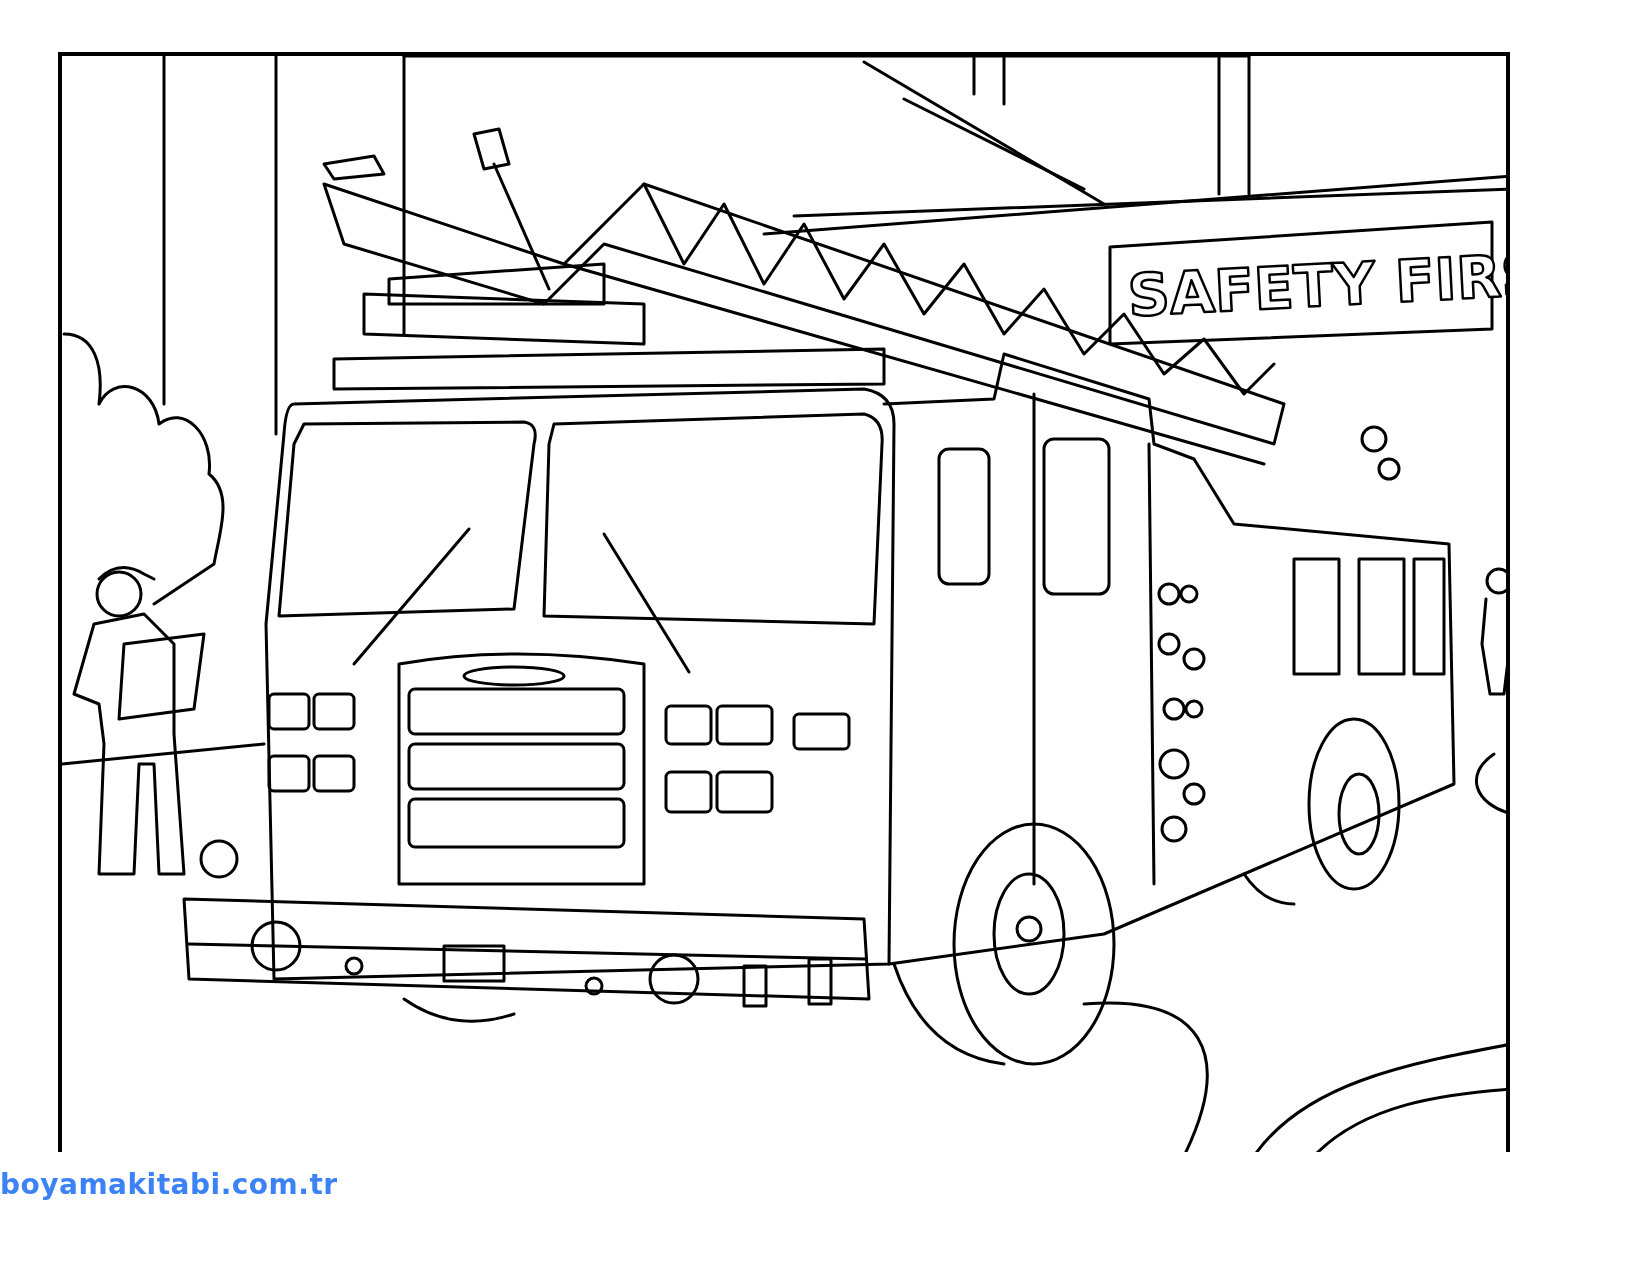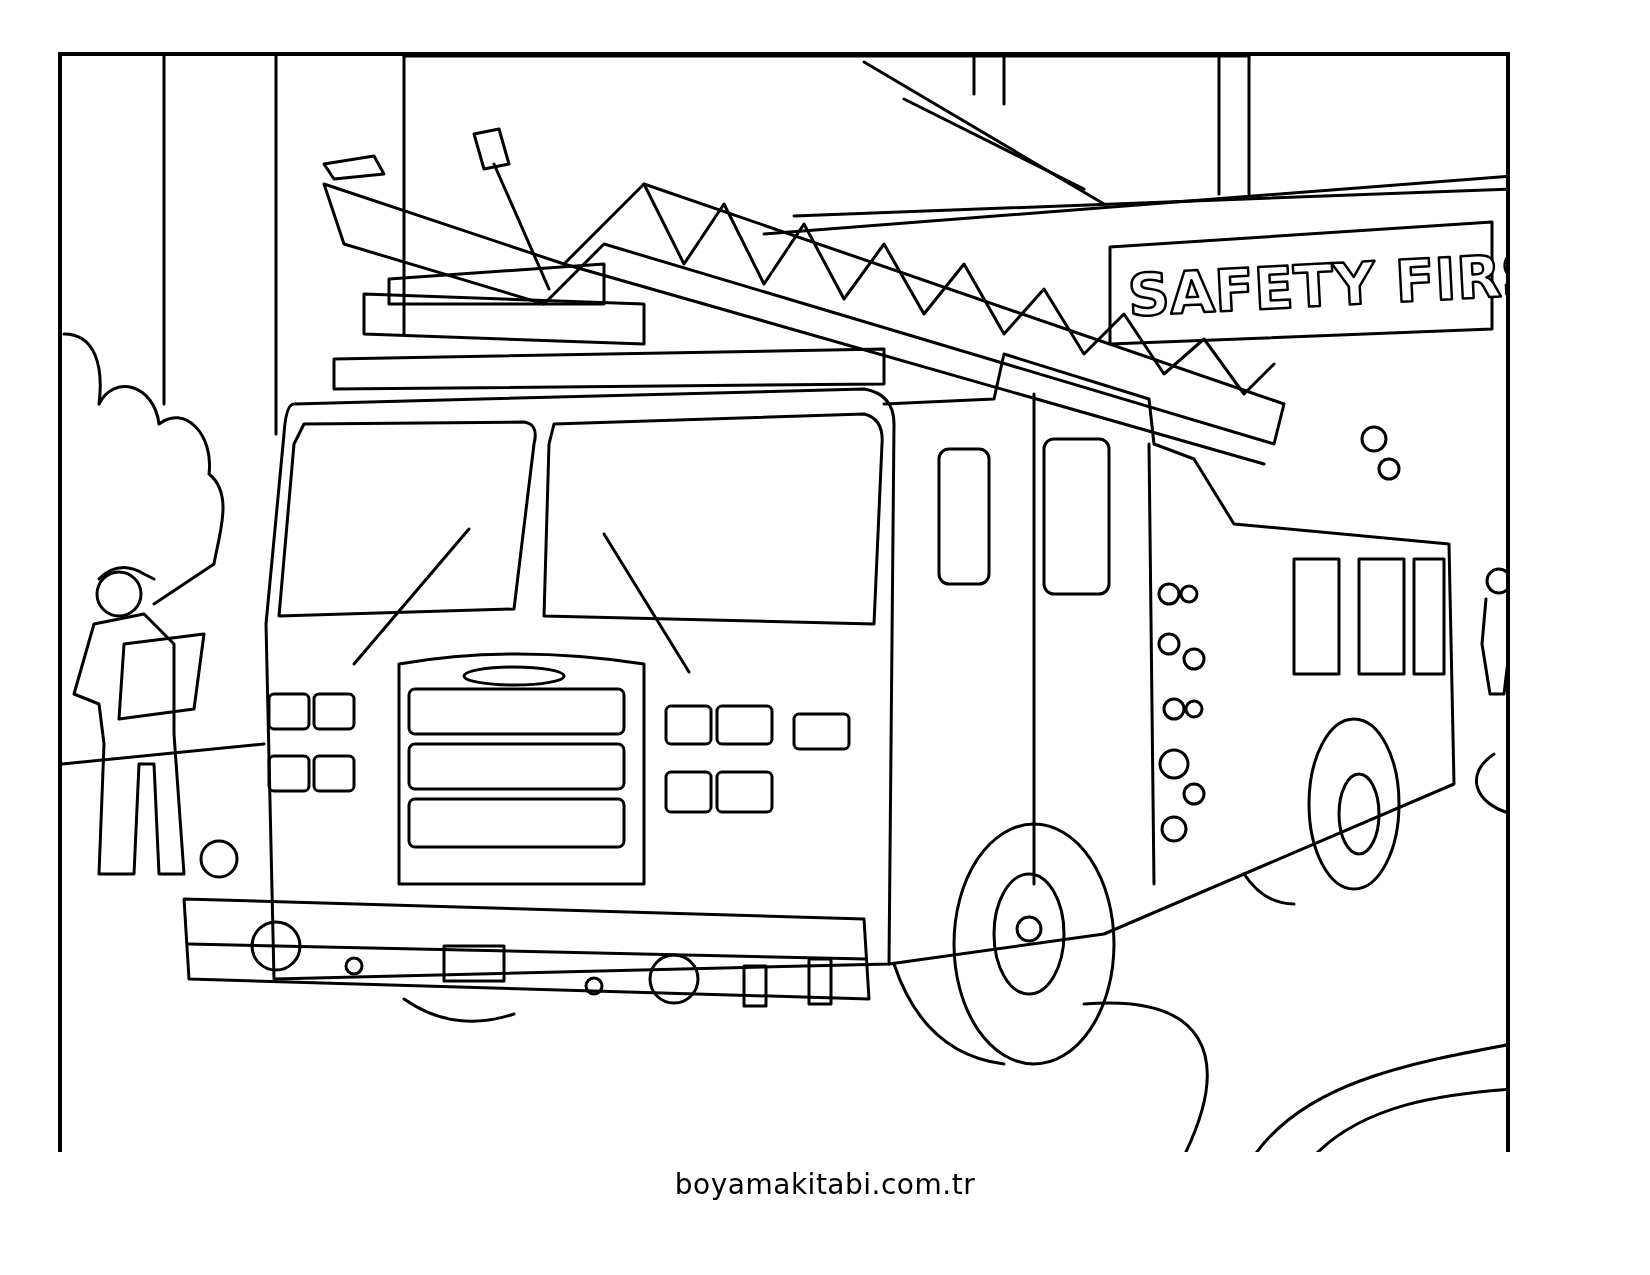--- a/index.html
+++ b/index.html
@@ -1,19 +1,19 @@
 <!DOCTYPE html>
 <html><head>
 <meta charset="utf-8">
 <style>
   html,body{margin:0;padding:0;background:#fff;}
   body{width:1650px;height:1275px;position:relative;overflow:hidden;font-family:"DejaVu Sans",sans-serif;}
   .frame{position:absolute;left:58px;top:52px;width:1452px;height:1100px;border:4px solid #000;border-bottom:none;box-sizing:border-box;overflow:hidden;background:#fff;}
   svg{position:absolute;left:0;top:0;}
-  .footer{position:absolute;left:0;width:1650px;top:1168px;text-align:center;font-size:28px;color:#000000;letter-spacing:0.5px;}
+  .footer{position:absolute;left:0;width:1650px;top:1168px;font-size:28px;color:#3b82f6;letter-spacing:0.5px;font-weight:bold;}
   .sign-text{font-family:"DejaVu Sans",sans-serif;font-weight:bold;}
 </style>
 </head>
 <body>
 
 <div class="frame">
   <svg width="1452" height="1100" viewBox="58 52 1452 1100" fill="none" stroke="#000" stroke-width="3" stroke-linejoin="round" stroke-linecap="round">
 
     <g>
       <line x1="160" y1="52" x2="160" y2="400"></line>

